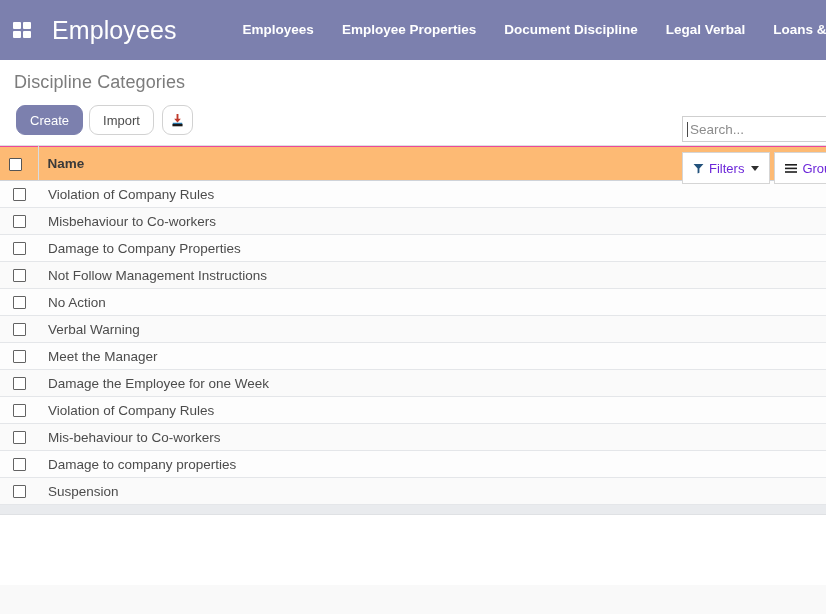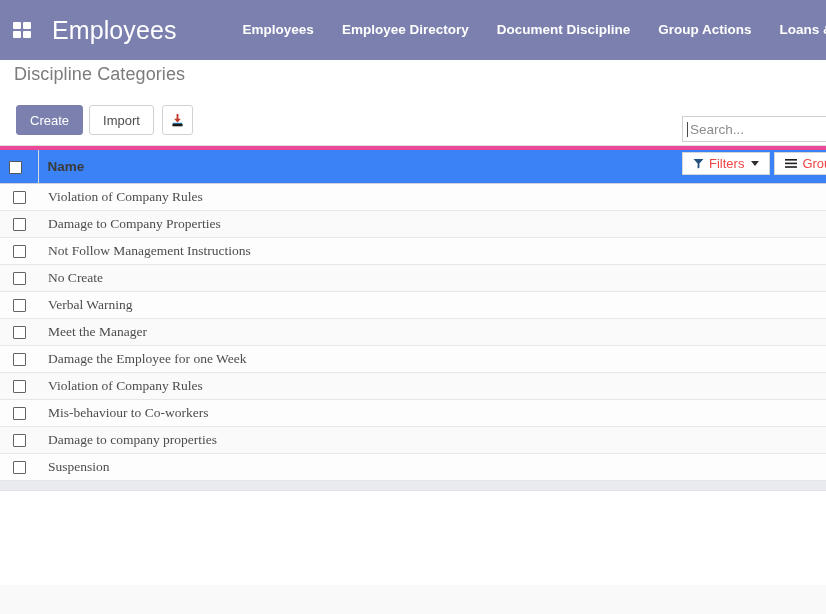--- a/index.html
+++ b/index.html
@@ -60,40 +60,40 @@
 
   
   .control-panel {
     height: 86px;
     background: #ffffff;
     position: relative;
     border-bottom: 1px solid #dfdfdf;
   }
   .page-title {
     position: absolute;
-    left: 14px; top: 4px;
+    left: 14px; top: 12px;
     font-size: 18px;
     color: #7c7c7c;
     font-weight: 400;
     letter-spacing: .1px;
   }
   .btn-row {
     position: absolute;
     left: 16px; top: 45px;
     display: flex;
     align-items: center;
   }
   .btn {
     font-size: 13px;
     height: 30px;
     padding: 0 13px;
     display: inline-flex;
     align-items: center;
     justify-content: center;
-    border-radius: 3px;
+    border-radius: 9px;
     cursor: pointer;
     font-family: "Liberation Sans", sans-serif;
   }
   .btn-create {
     background: #7c80ae;
     color: #ffffff;
     border: 1px solid #7c80ae;
     margin-right: 6px;
   }
   .btn-import {
@@ -139,28 +139,28 @@
 
   .fg-row {
     position: absolute;
     left: 682px; top: 92px;
     display: flex;
     height: 26px;
   }
   .fg-btn {
     border: 1px solid #d5d5d5;
     background: #ffffff;
-    color: #ef4444;
+    color: #6d28d9;
     font-size: 13px;
     padding: 0 10px;
     display: flex;
     align-items: center;
     gap: 5px;
     cursor: pointer;
-    height: 23px;
+    height: 32px;
   }
   .fg-btn + .fg-btn { margin-left: 4px; }
   .caret-down {
     width: 0; height: 0;
     border-left: 4px solid transparent;
     border-right: 4px solid transparent;
     border-top: 5px solid #2f2f2f;
     margin-left: 2px;
   }
   .hamburger { display: inline-block; }
@@ -170,42 +170,41 @@
     background: #ffffff;
     height: 439px;
     overflow: hidden;
   }
   table.list {
     width: 100%;
     border-collapse: collapse;
     table-layout: fixed;
   }
   table.list thead th {
-    background: #3b82f6;
-    border-top: 4px solid #ec4899;
+    background: #fdba74;
+    border-top: 1px solid #ec4899;
     border-bottom: 1px solid #cfd3d9;
     height: 27px;
     text-align: left;
     font-size: 13.5px;
     color: #3a3a3a;
     font-weight: 700;
     padding: 9px;
   }
   th.col-cb, td.col-cb {
     width: 38px;
     text-align: center;
     padding: 0;
   }
   th.col-cb { border-right: 1px solid #d8dce1; }
   th.col-name { padding-left: 10px; }
   td.col-name {
     padding-left: 10px;
     font-size: 13.5px;
     color: #4c4c4c;
-    font-family: Liberation Serif, serif;
   }
   table.list tbody tr {
     height: 27px;
     background: #fdfdfd;
     border-bottom: 1px solid #e4e6e9;
   }
   table.list tbody tr:nth-child(even) { background: #fafafa; }
 
   .cb {
     width: 13px; height: 13px;
@@ -236,23 +235,23 @@
     <span class="apps-grid">
       <i></i>
         <i></i>
         <i></i>
         <i></i>
     </span>
   </div>
   <div class="brand">Employees</div>
   <div class="nav-items">
     <div class="nav-item">Employees</div>
-    <div class="nav-item">Employee Directory</div>
+    <div class="nav-item">Employee Properties</div>
     <div class="nav-item">Document Discipline</div>
-    <div class="nav-item">Group Actions</div>
+    <div class="nav-item">Legal Verbal</div>
     <div class="nav-item">Loans &amp; Advances</div>
 
   </div>
 </div>
 
 <div class="control-panel">
 
   <div class="page-title">Discipline Categories</div>
 
   <div class="btn-row">
@@ -301,29 +300,33 @@
         <th class="col-name">Name</th>
       </tr>
     </thead>
     <tbody>
         <tr>
           <td class="col-cb"><span class="cb"></span></td>
           <td class="col-name">Violation of Company Rules</td>
         </tr>
         <tr>
           <td class="col-cb"><span class="cb"></span></td>
+          <td class="col-name">Misbehaviour to Co-workers</td>
+        </tr>
+        <tr>
+          <td class="col-cb"><span class="cb"></span></td>
           <td class="col-name">Damage to Company Properties</td>
         </tr>
         <tr>
           <td class="col-cb"><span class="cb"></span></td>
           <td class="col-name">Not Follow Management Instructions</td>
         </tr>
         <tr>
           <td class="col-cb"><span class="cb"></span></td>
-          <td class="col-name">No Create</td>
+          <td class="col-name">No Action</td>
         </tr>
         <tr>
           <td class="col-cb"><span class="cb"></span></td>
           <td class="col-name">Verbal Warning</td>
         </tr>
         <tr>
           <td class="col-cb"><span class="cb"></span></td>
           <td class="col-name">Meet the Manager</td>
         </tr>
         <tr>

